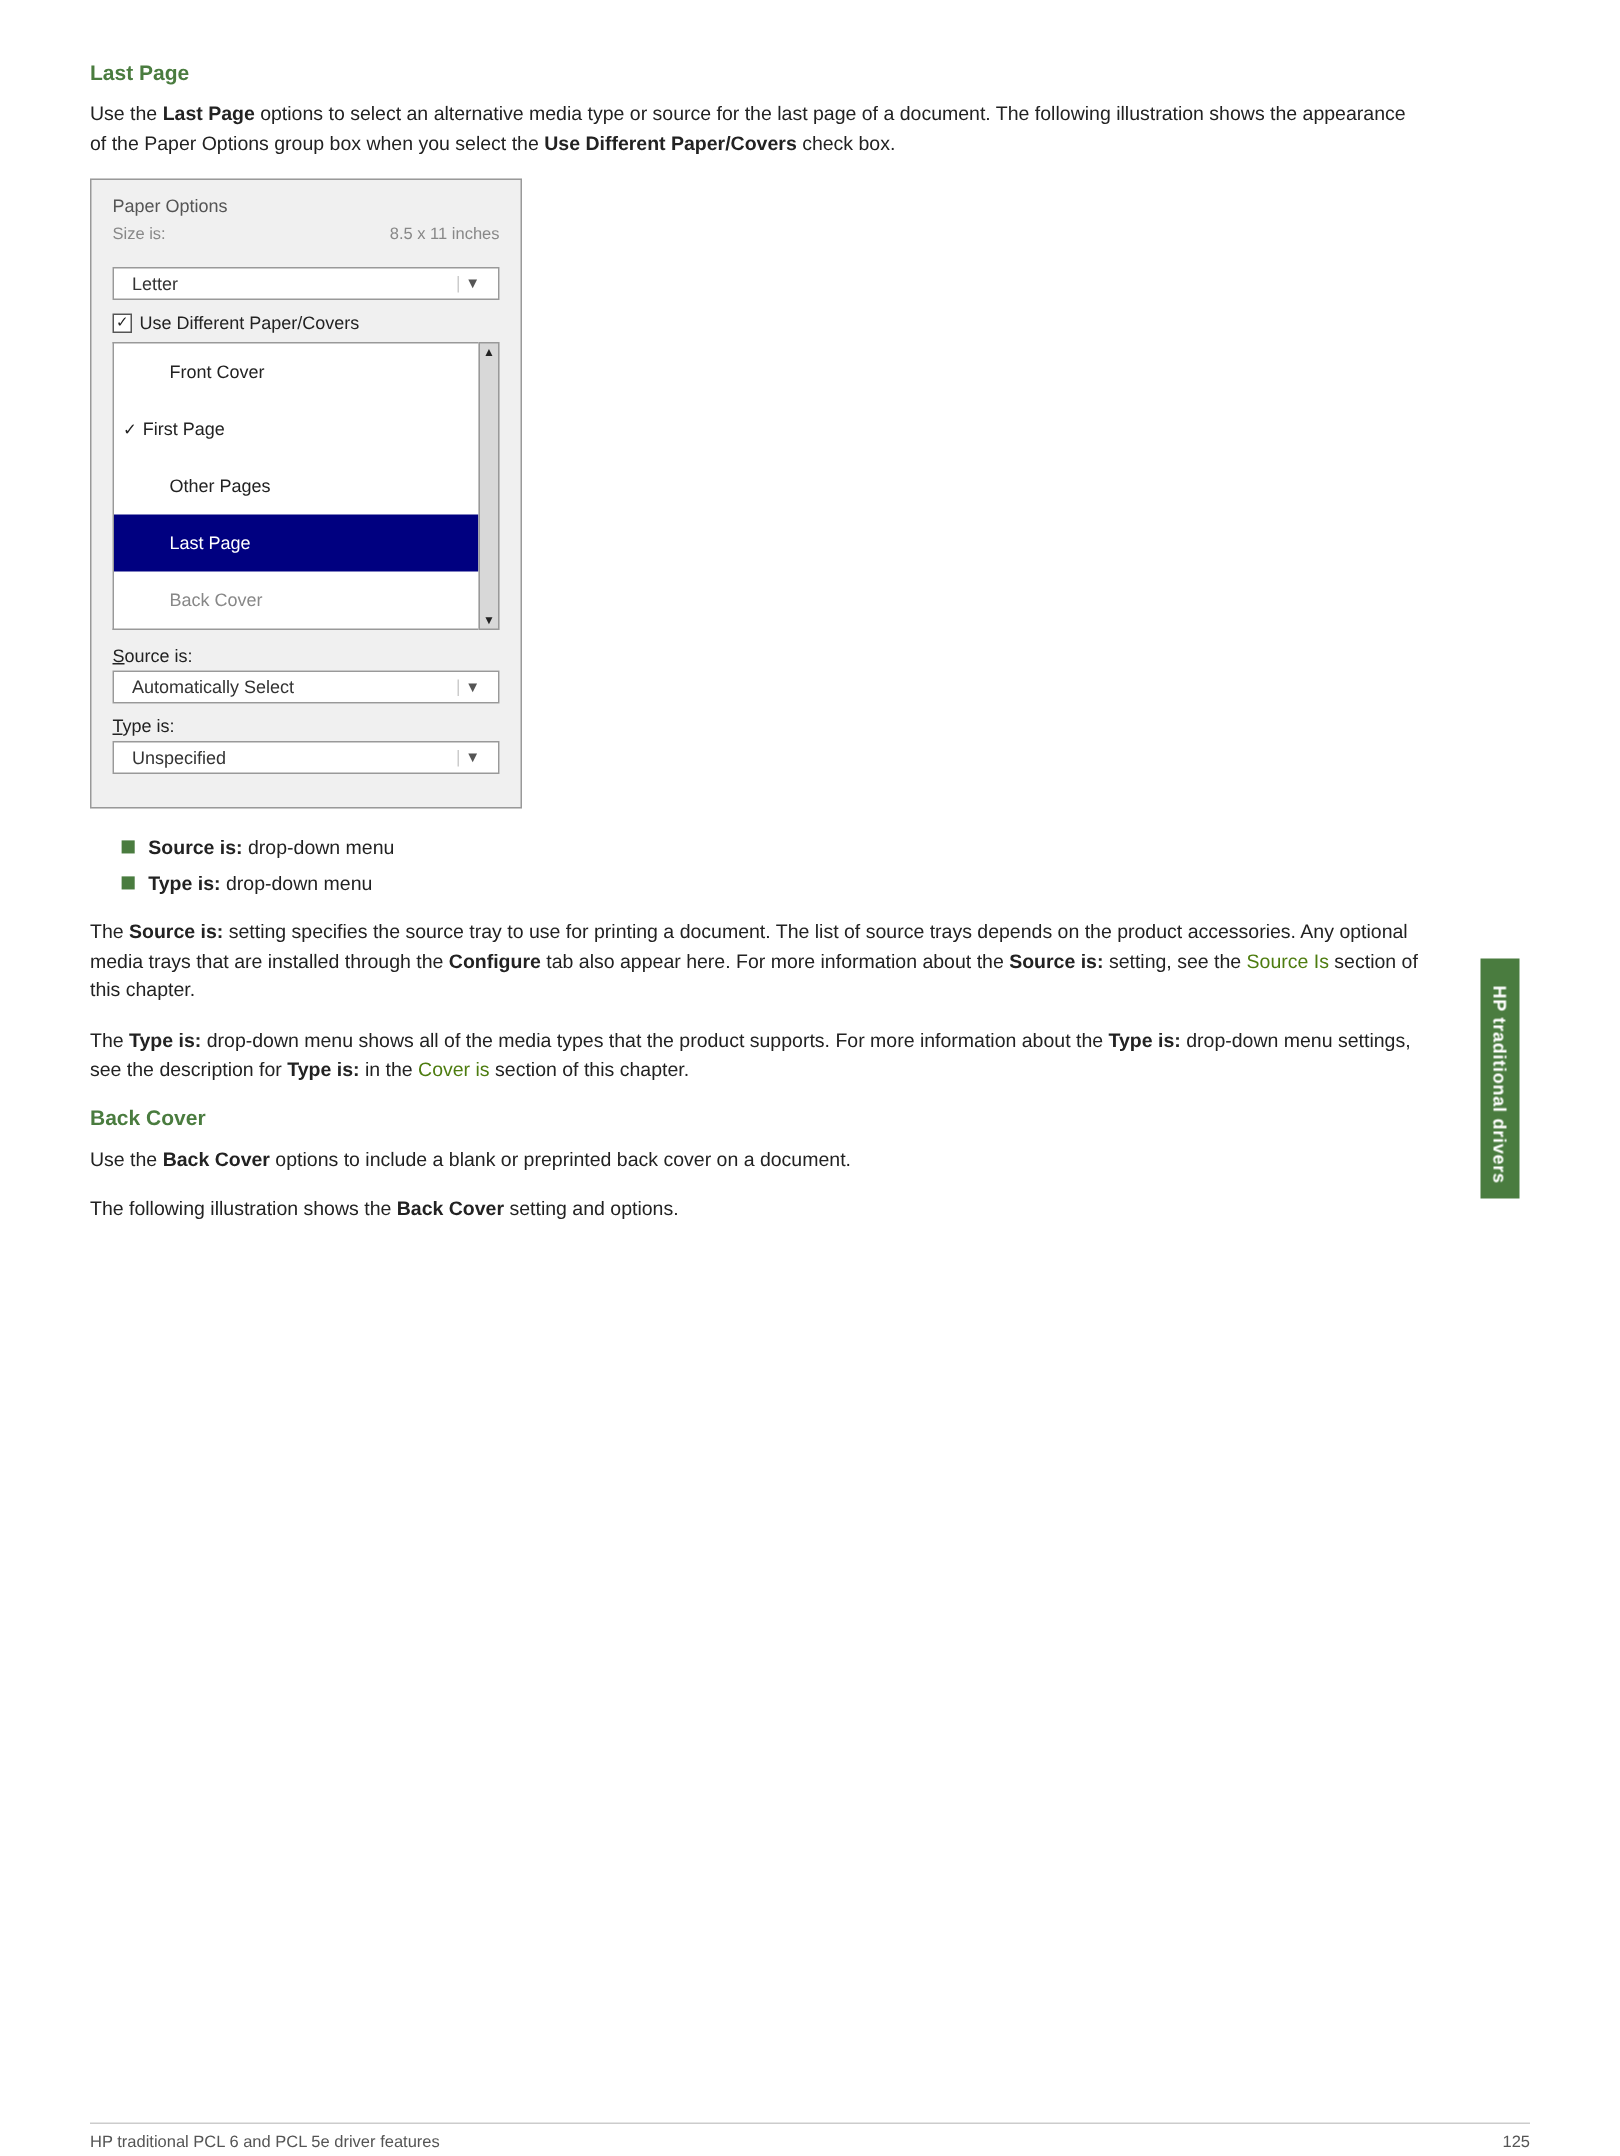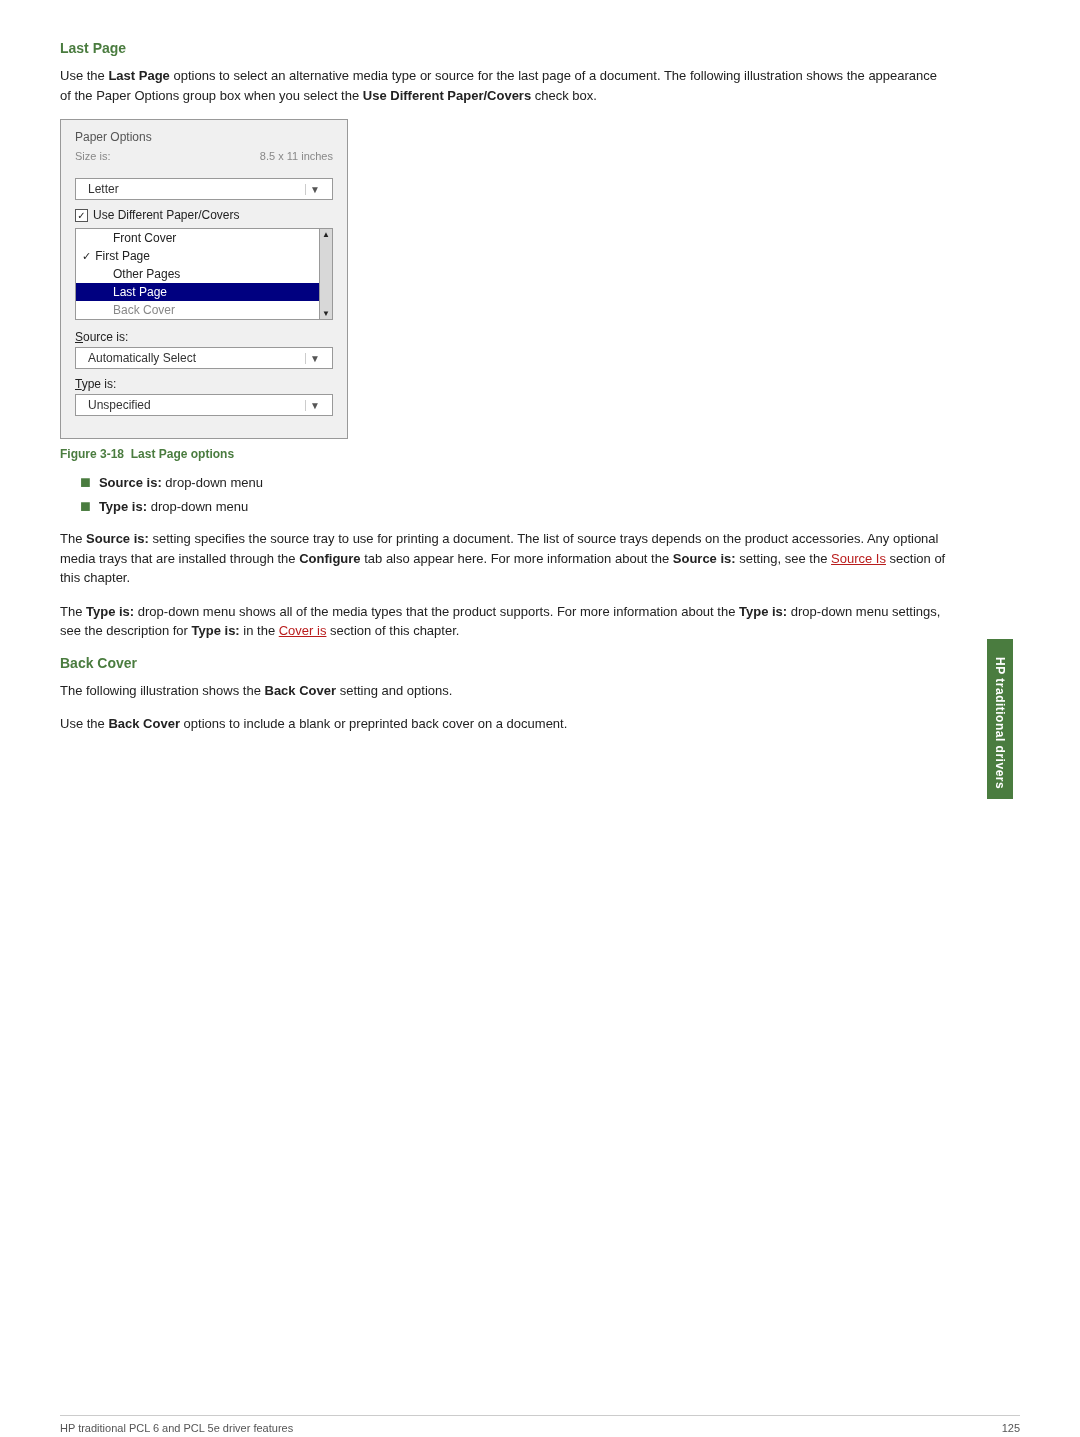--- a/index.html
+++ b/index.html
@@ -120,21 +120,21 @@
       border: 1px solid #555;
       background: #fff;
       display: flex;
       align-items: center;
       justify-content: center;
       font-size: 10px;
       color: #222;
     }
 
     .list-item {
-      padding: 2px 6px;
+      padding: 12px 6px;
       font-size: 12px;
       color: #222;
       display: flex;
       align-items: center;
       gap: 4px;
     }
 
     .list-item.selected {
       background: #000080;
       color: #fff;
@@ -181,22 +181,21 @@
 
     .bullet-dot {
       color: #4a7c3f;
       font-size: 18px;
       line-height: 1;
       flex-shrink: 0;
       margin-top: -2px;
     }
 
     .link-text {
-      color: #b91c1c;
-      text-decoration: underline;
+      color: #4d7c0f;
       cursor: pointer;
     }
 
     .footer-bar {
       position: absolute;
       bottom: 3px;
       left: 60px;
       right: 60px;
       display: flex;
       justify-content: space-between;
@@ -280,23 +279,20 @@
       
       <div class="field-label">
         <span style="text-decoration:underline;">T</span>ype is:
       </div>
       <div class="dropdown-box">
         <span>Unspecified</span>
         <span class="dropdown-arrow">▼</span>
       </div>
     </div>
 
-    <div class="figure-caption">
-      <span>Figure 3-18</span>&nbsp;&nbsp;<span class="bold">Last Page options</span>
-    </div>
 
 
     <div class="bullet-list">
       <div class="bullet-item">
         <span class="bullet-dot">■</span>
         <span><span class="bold">Source is:</span> drop-down menu</span>
       </div>
       <div class="bullet-item">
         <span class="bullet-dot">■</span>
         <span><span class="bold">Type is:</span> drop-down menu</span>
@@ -309,25 +305,25 @@
 
     <p class="body-text">
       The <span class="bold">Type is:</span> drop-down menu shows all of the media types that the product supports. For more information about the <span class="bold">Type is:</span> drop-down menu settings, see the description for <span class="bold">Type is:</span> in the <span class="link-text">Cover is</span> section of this chapter.
     </p>
   </div>
 
   <div style="margin-top: 10px;">
     <div class="section-title">Back Cover</div>
 
     <p class="body-text">
+      Use the <span class="bold">Back Cover</span> options to include a blank or preprinted back cover on a document.
+    </p>
+
+    <p class="body-text">
       The following illustration shows the <span class="bold">Back Cover</span> setting and options.
-    </p>
-
-    <p class="body-text">
-      Use the <span class="bold">Back Cover</span> options to include a blank or preprinted back cover on a document.
     </p>
   </div>
 
 </div>
 
 <div class="footer-bar">
   <span>HP traditional PCL 6 and PCL 5e driver features</span>
   <span>125</span>
 </div>
 

